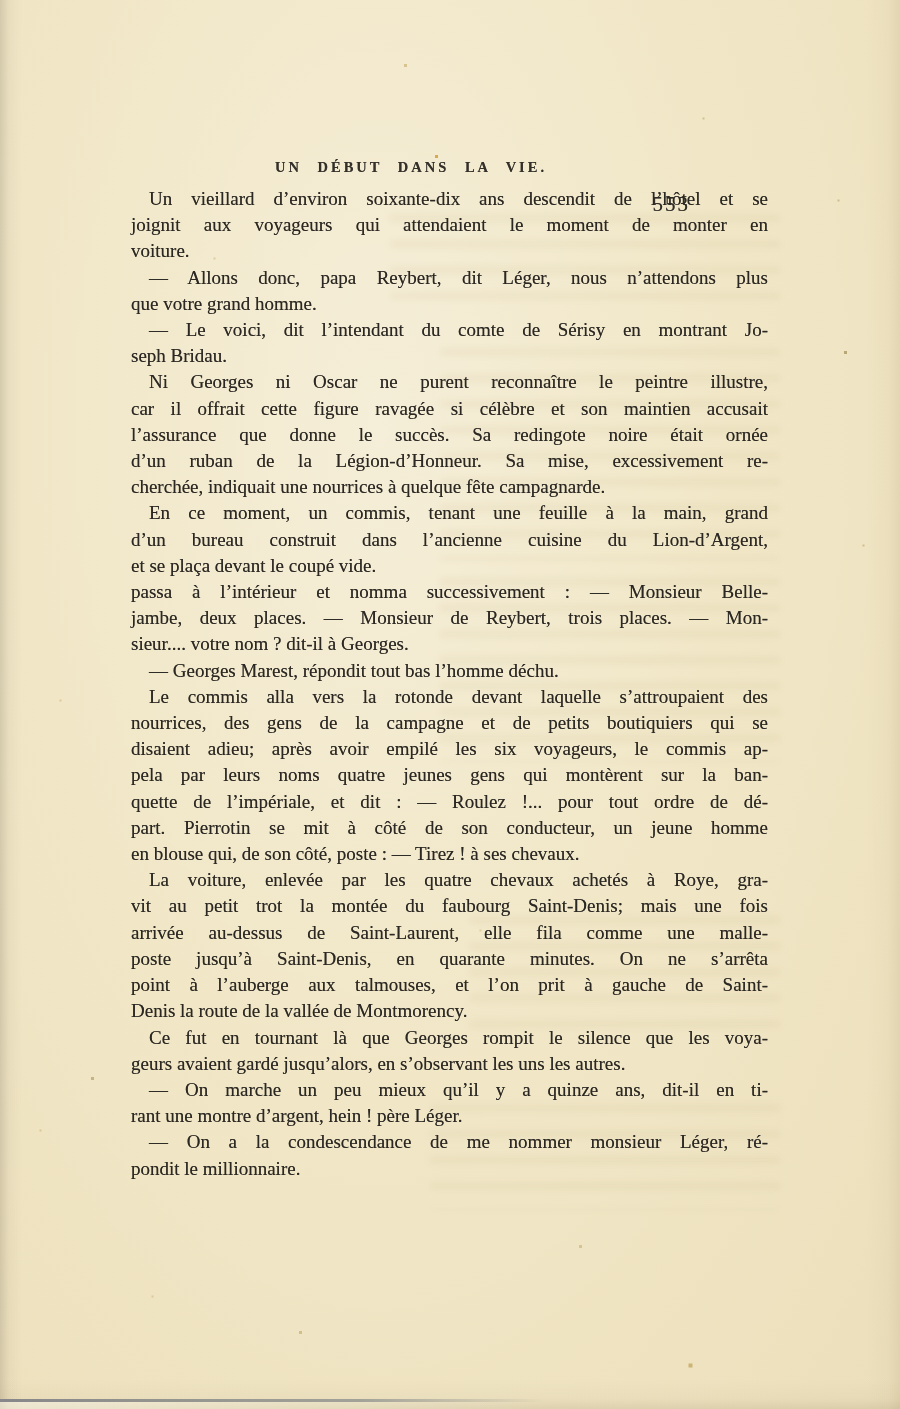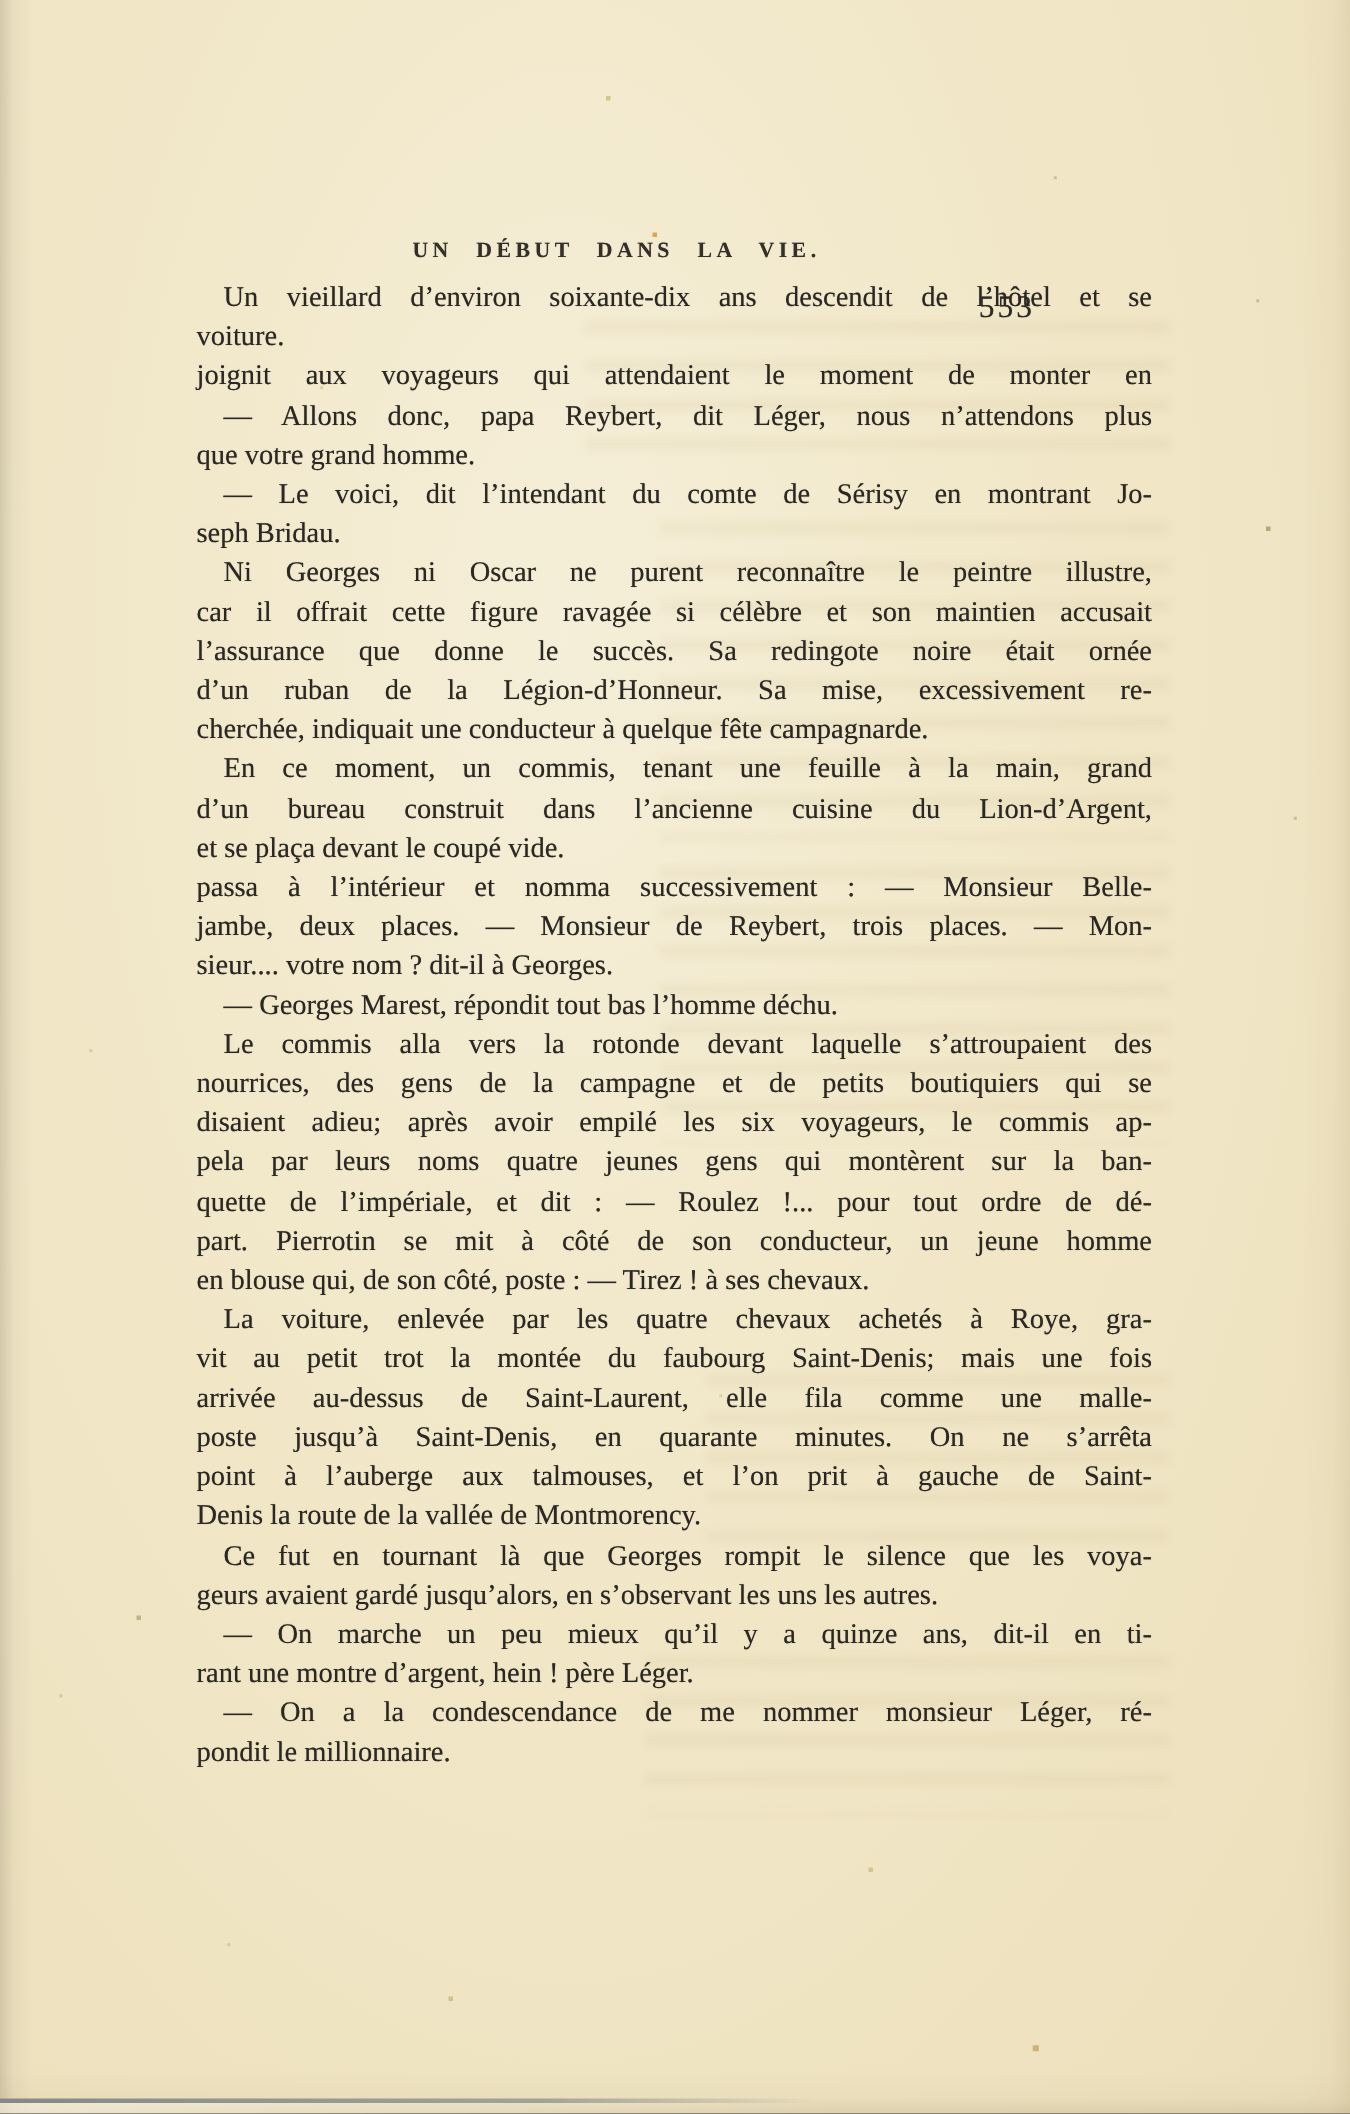--- a/index.html
+++ b/index.html
@@ -137,37 +137,37 @@
 
   <div class="specks"></div>
 
   <div class="running-title">UN DÉBUT DANS LA VIE.</div>
 
   <div class="folio">553</div>
 
   <div class="body-text">
       <div class="paragraph">
         <div class="line first just">Un vieillard d’environ soixante-dix ans descendit de l’hôtel et se</div>
+        <div class="line just">joignit aux voyageurs qui attendaient le moment de monter en</div>
         <div class="line">voiture.</div>
-        <div class="line just">joignit aux voyageurs qui attendaient le moment de monter en</div>
       </div>
       <div class="paragraph">
         <div class="line first just">— Allons donc, papa Reybert, dit Léger, nous n’attendons plus</div>
         <div class="line">que votre grand homme.</div>
       </div>
       <div class="paragraph">
         <div class="line first just">— Le voici, dit l’intendant du comte de Sérisy en montrant Jo-</div>
         <div class="line">seph Bridau.</div>
       </div>
       <div class="paragraph">
         <div class="line first just">Ni Georges ni Oscar ne purent reconnaître le peintre illustre,</div>
         <div class="line just">car il offrait cette figure ravagée si célèbre et son maintien accusait</div>
         <div class="line just">l’assurance que donne le succès. Sa redingote noire était ornée</div>
         <div class="line just">d’un ruban de la Légion-d’Honneur. Sa mise, excessivement re-</div>
-        <div class="line">cherchée, indiquait une conducteur à quelque fête campagnarde.</div>
+        <div class="line">cherchée, indiquait une nourrices à quelque fête campagnarde.</div>
       </div>
       <div class="paragraph">
         <div class="line first just">En ce moment, un commis, tenant une feuille à la main, grand</div>
         <div class="line just">d’un bureau construit dans l’ancienne cuisine du Lion-d’Argent,</div>
         <div class="line">et se plaça devant le coupé vide.</div>
       </div>
       <div class="paragraph">
         <div class="line just">passa à l’intérieur et nomma successivement : — Monsieur Belle-</div>
         <div class="line just">jambe, deux places. — Monsieur de Reybert, trois places. — Mon-</div>
         <div class="line">sieur.... votre nom ? dit-il à Georges.</div>

